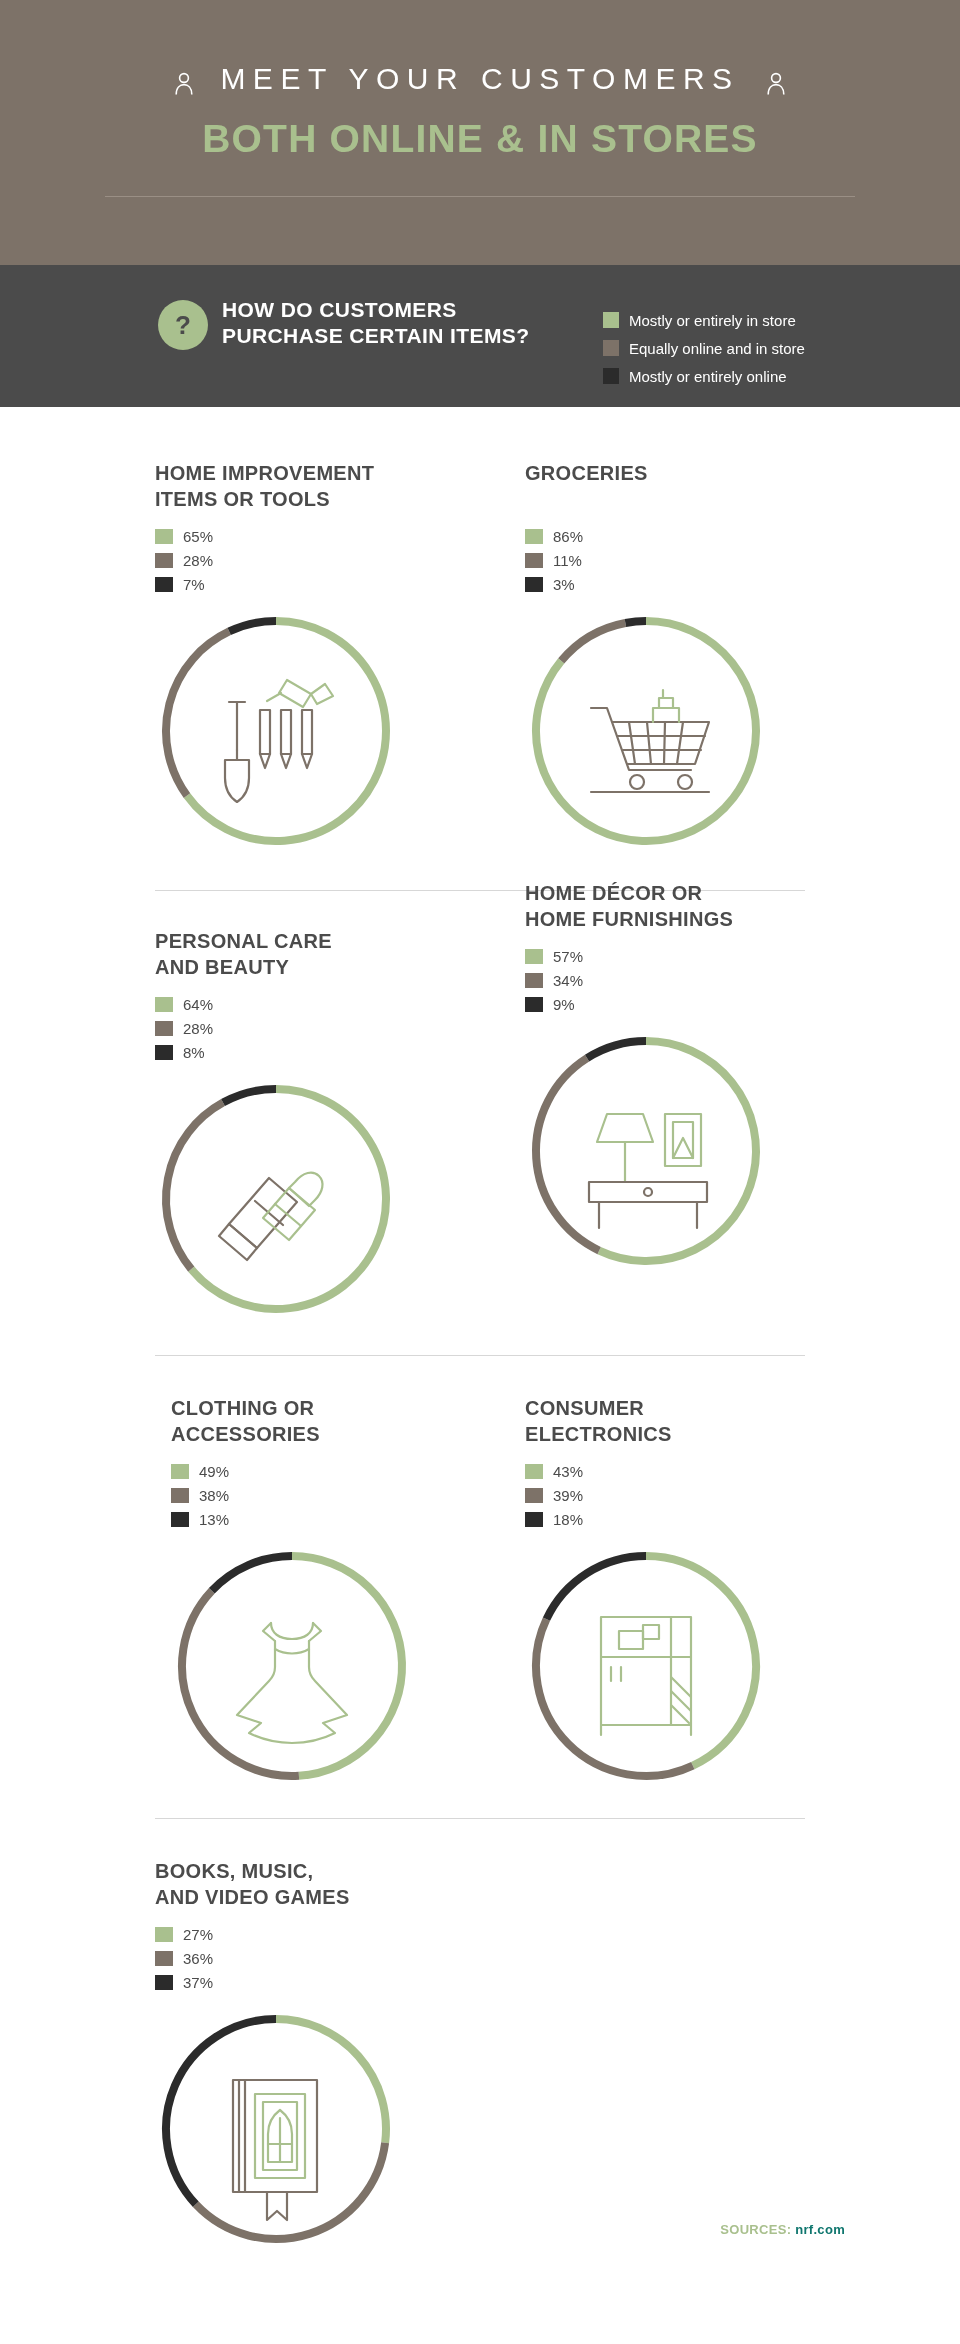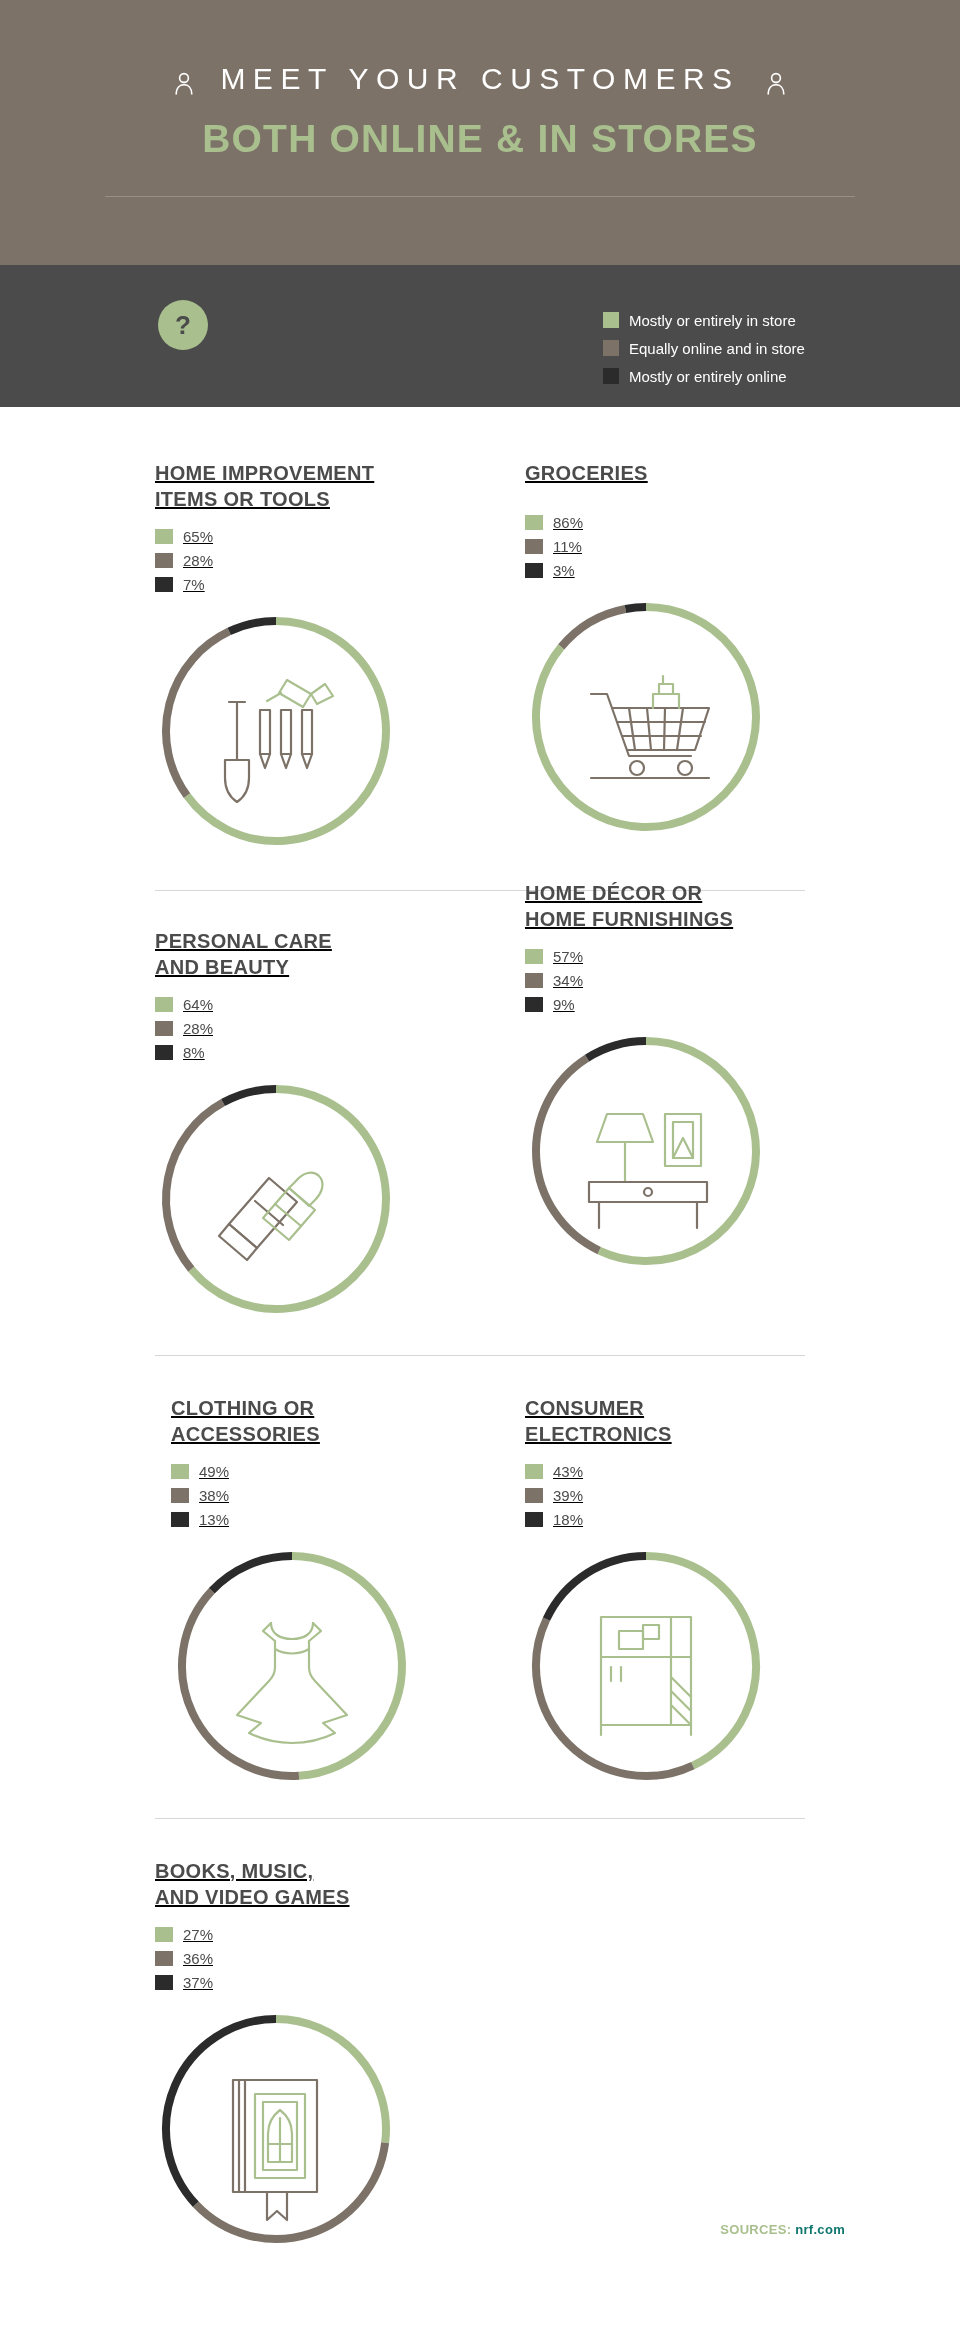--- a/index.html
+++ b/index.html
@@ -53,21 +53,21 @@
     color:#ffffff;font-size:21px;font-weight:bold;line-height:26px;letter-spacing:.4px;
   }
   .legend{
     position:absolute;left:562px;top:306px;
   }
   .legend-row{display:flex;align-items:center;height:28px;padding-left:41px;}
   .legend-swatch{width:16px;height:16px;margin-right:10px;display:block;}
   .legend-label{color:#ffffff;font-size:15px;}
 
   
-  .cell{position:absolute;text-decoration:underline;}
+  .cell{position:absolute;}
   .cell-title{
     color:#4b4b4b;font-size:20px;font-weight:bold;line-height:26px;letter-spacing:.3px;
     white-space:pre-line;
   }
   .stats{margin-top:12px;}
   .stat-row{display:flex;align-items:center;height:24px;}
   .stat-swatch{width:18px;height:15px;margin-right:10px;display:block;}
   .stat-label{color:#4b4b4b;font-size:15px;}
 
   .donut-wrap{position:relative;width:242px;height:242px;margin-top:14px;}
@@ -103,20 +103,21 @@
           <path d="M2.2 22.5 C2.2 15.6 6 12.6 10 12.6 C14 12.6 17.8 15.6 17.8 22.5" fill="none" stroke="#ffffff" stroke-width="1.6"></path>
         </svg>
       </span>
     </div>
     <div class="header-sub">BOTH ONLINE &amp; IN STORES</div>
     <div class="header-rule"></div>
   </div>
 
   <div class="qbar"></div>
   <div class="q-mark">?</div>
+  <div class="q-text">HOW DO CUSTOMERS PURCHASE CERTAIN ITEMS?</div>
   <div class="legend">
     <div class="legend-row">
       <span class="legend-swatch" style="background:#a9c08e"></span>
       <span class="legend-label">Mostly or entirely in store</span>
     </div>
     <div class="legend-row">
       <span class="legend-swatch" style="background:#7d7268"></span>
       <span class="legend-label">Equally online and in store</span>
     </div>
     <div class="legend-row">
@@ -167,21 +168,21 @@
           <path d="M132 70 l24 14 l-8 13 l-24 -14 z"></path>
           <path d="M156 84 l14 -10 l8 12 l-16 8 z"></path>
           <path d="M126 83 l-14 8"></path>
         </g>
       </svg>
     </div>
   </div>
 
   <div class="cell" style="left:525px;top:460px;">
     <div class="cell-title">GROCERIES</div>
-    <div class="stats" style="margin-top:24px;">
+    <div class="stats" style="margin-top:38px;">
       <div class="stat-row">
           <span class="stat-swatch" style="background:#a9c08e"></span>
           <span class="stat-label">86%</span>
         </div>
       <div class="stat-row">
           <span class="stat-swatch" style="background:#7d7268"></span>
           <span class="stat-label">11%</span>
         </div>
       <div class="stat-row">
           <span class="stat-swatch" style="background:#2b2b2b"></span>

